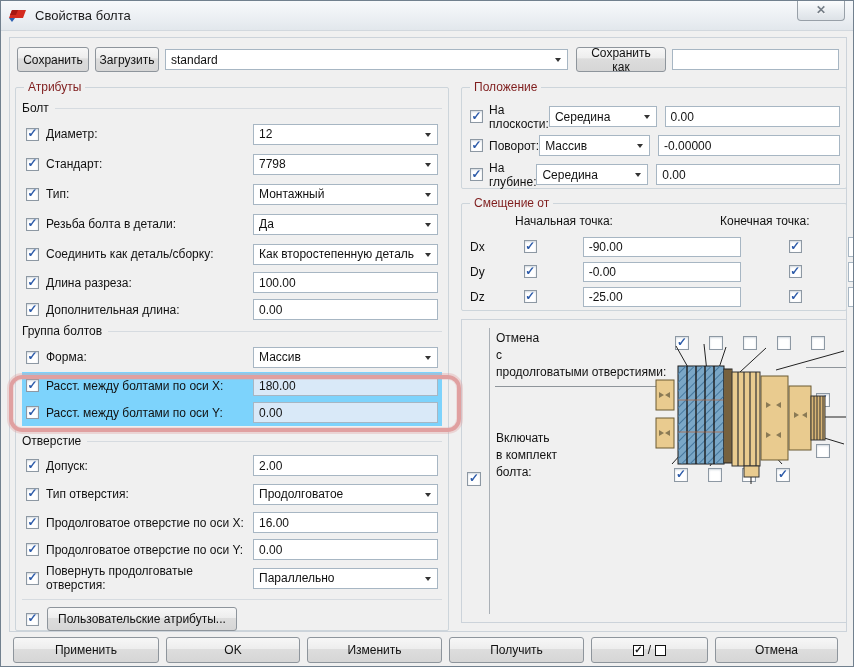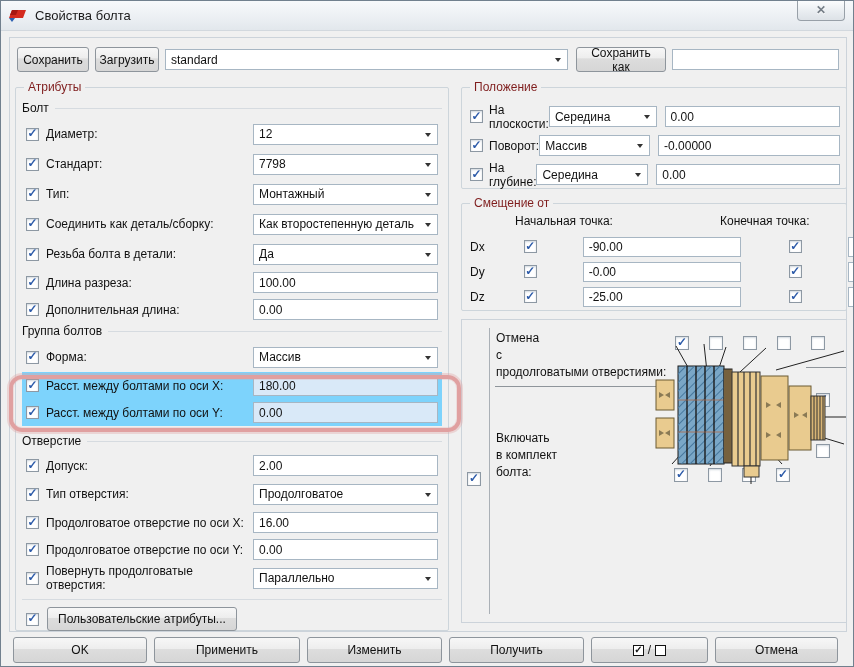--- a/index.html
+++ b/index.html
@@ -157,31 +157,31 @@
       <div class="row">
         <span class="cb checked"></span>
         <label>Тип:</label>
         <span class="combo">
             <span>Монтажный</span>
             <i class="arr"></i>
           </span>
       </div>
       <div class="row">
         <span class="cb checked"></span>
+        <label>Резьба болта в детали:</label>
+        <span class="combo">
+            <span>Да</span>
+            <i class="arr"></i>
+          </span>
+      </div>
+      <div class="row">
+        <span class="cb checked"></span>
         <label>Соединить как деталь/сборку:</label>
         <span class="combo">
             <span>Как второстепенную деталь</span>
-            <i class="arr"></i>
-          </span>
-      </div>
-      <div class="row">
-        <span class="cb checked"></span>
-        <label>Резьба болта в детали:</label>
-        <span class="combo">
-            <span>Да</span>
             <i class="arr"></i>
           </span>
       </div>
       <div class="row h27">
         <span class="cb checked"></span>
         <label>Длина разреза:</label>
         <input class="tinput" value="100.00" style="">
       </div>
       <div class="row h27">
         <span class="cb checked"></span>
@@ -428,25 +428,25 @@
       <g stroke="#333" stroke-width="1">
         <line x1="166" y1="52" x2="166" y2="96"></line>
         <line x1="169" y1="52" x2="169" y2="96"></line>
         <line x1="172" y1="52" x2="172" y2="96"></line>
         <line x1="175" y1="52" x2="175" y2="96"></line>
       </g>
     </svg>
   </div>
 
   <div class="footer">
+    <button class="btn" style="width:146px">
+        <span>Применить</span>
+      </button>
     <button class="btn" style="width:134px">
         <span>OK</span>
-      </button>
-    <button class="btn" style="width:146px">
-        <span>Применить</span>
       </button>
     <button class="btn" style="width:135px">
         <span>Изменить</span>
       </button>
     <button class="btn" style="width:135px">
         <span>Получить</span>
       </button>
     <button class="btn" style="width:117px">
       <span class="mini-cb checked"></span>
       <span>/</span>

